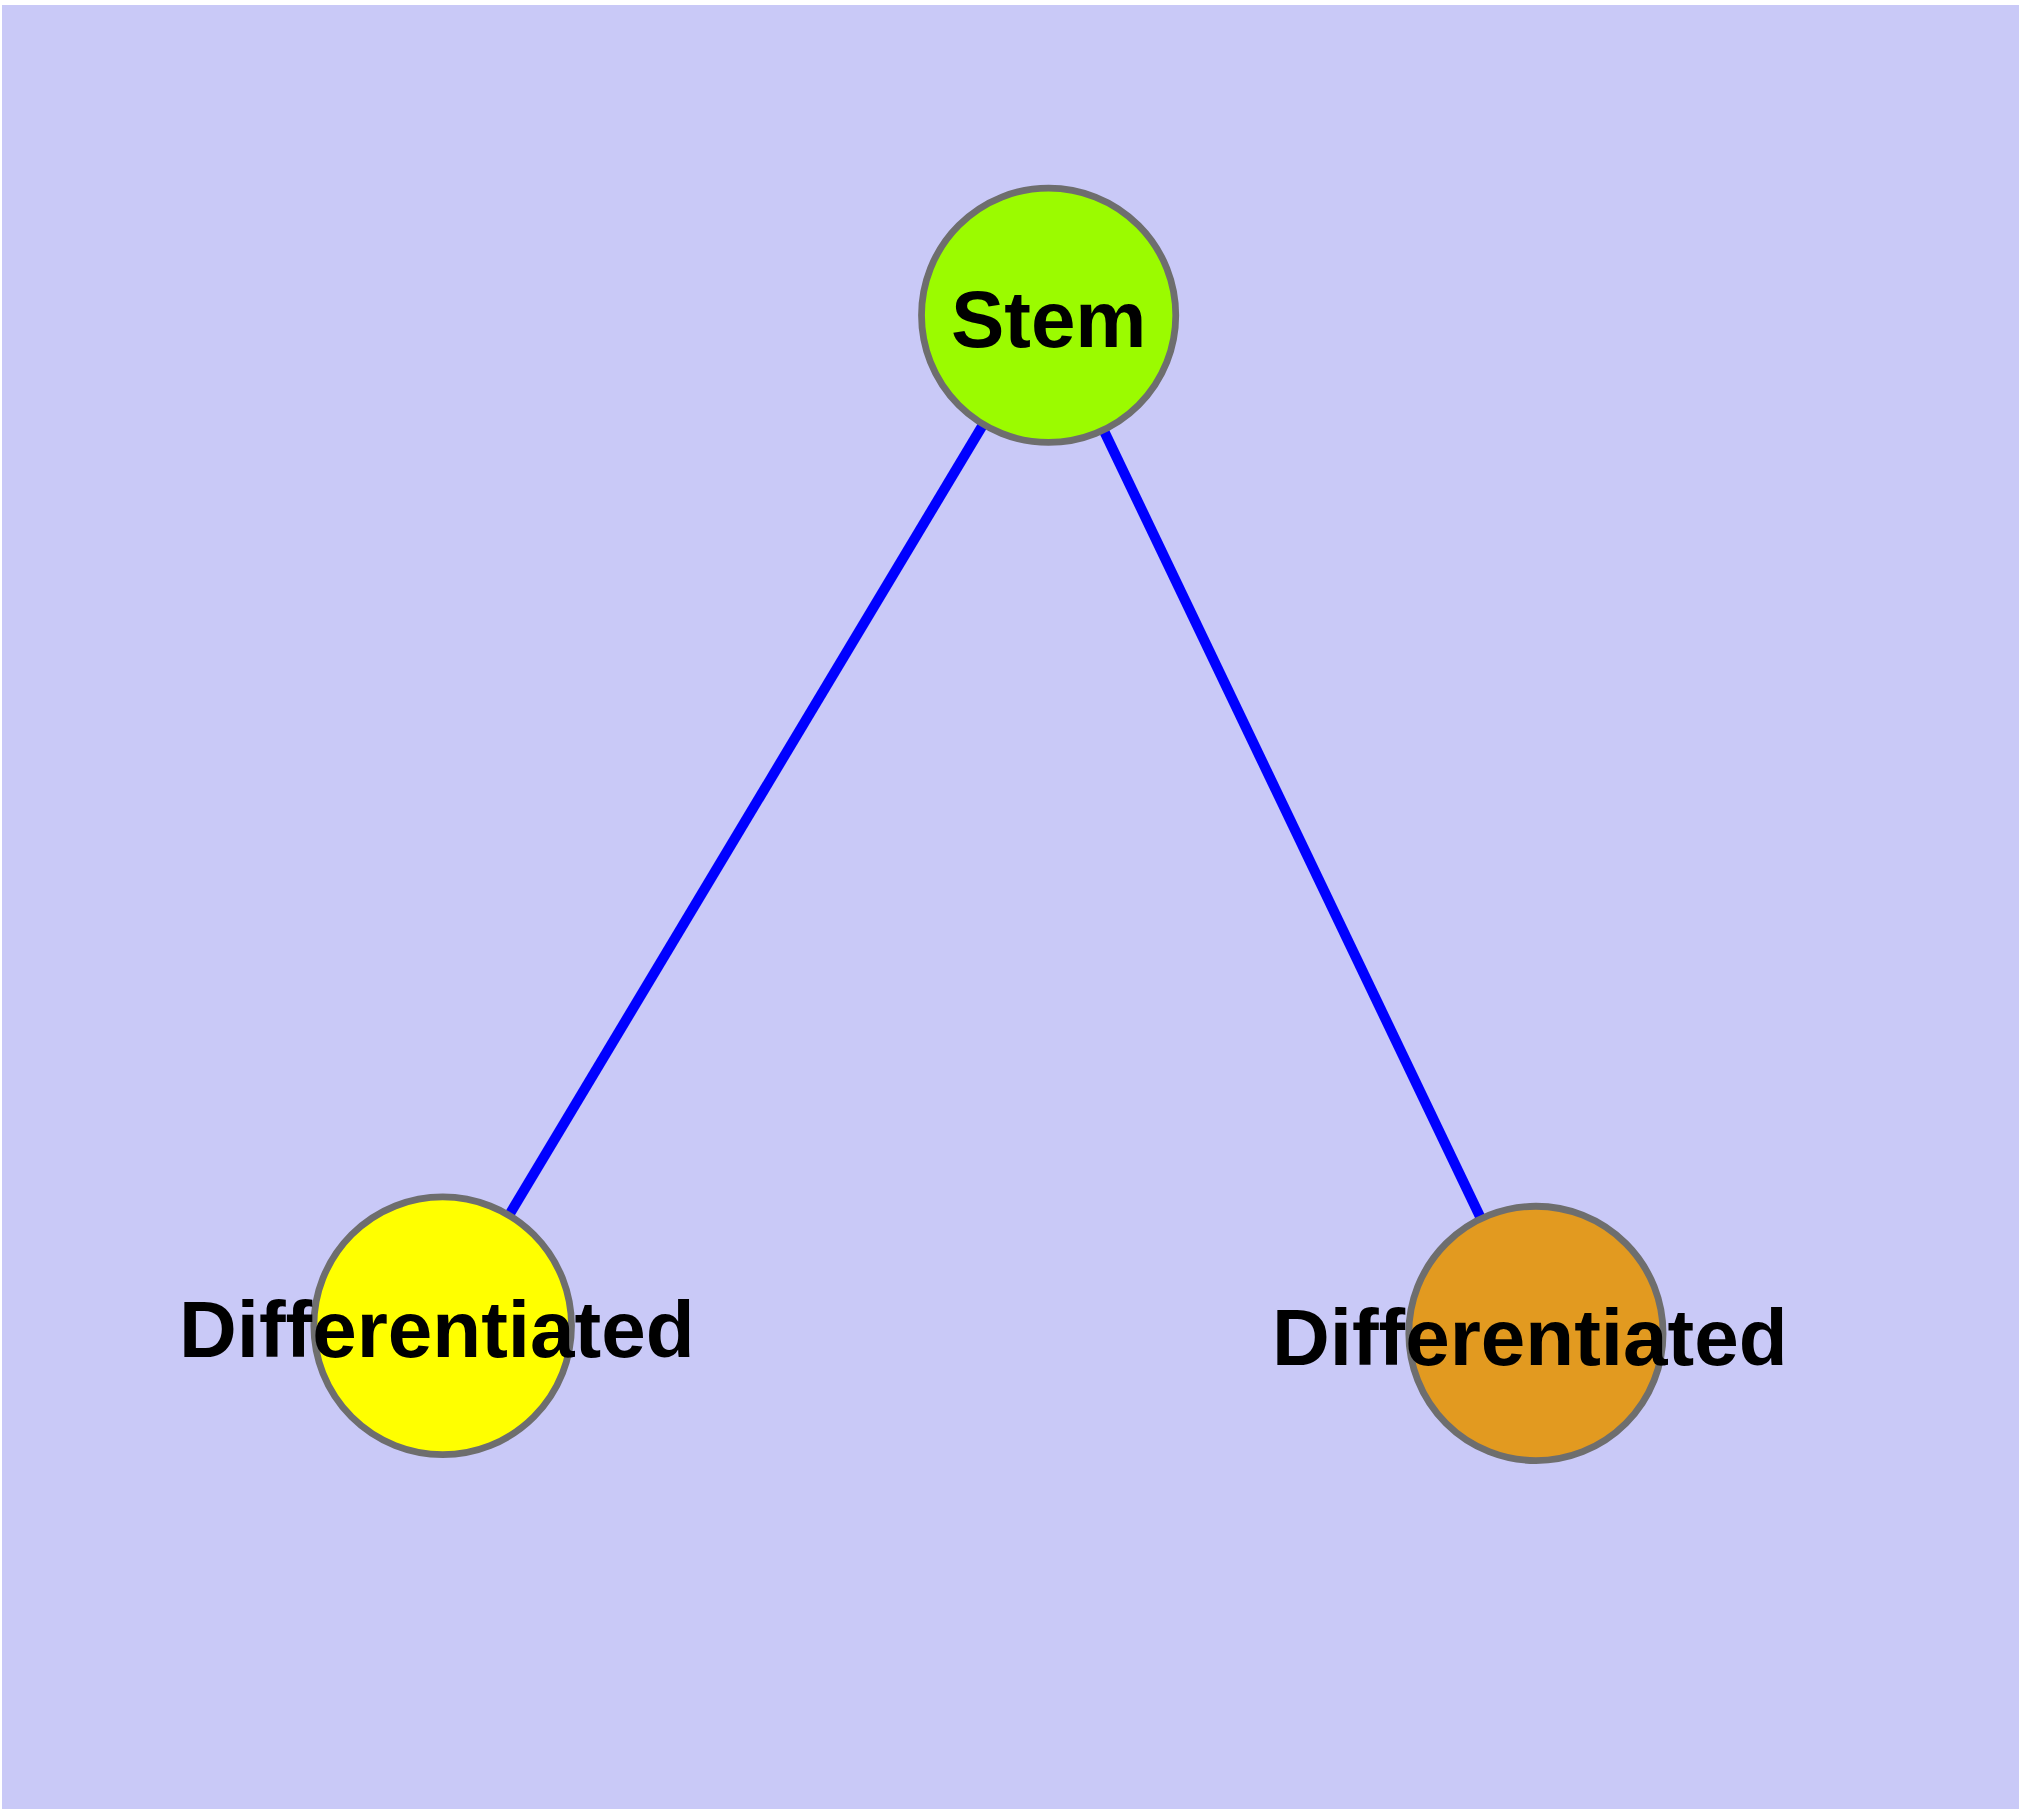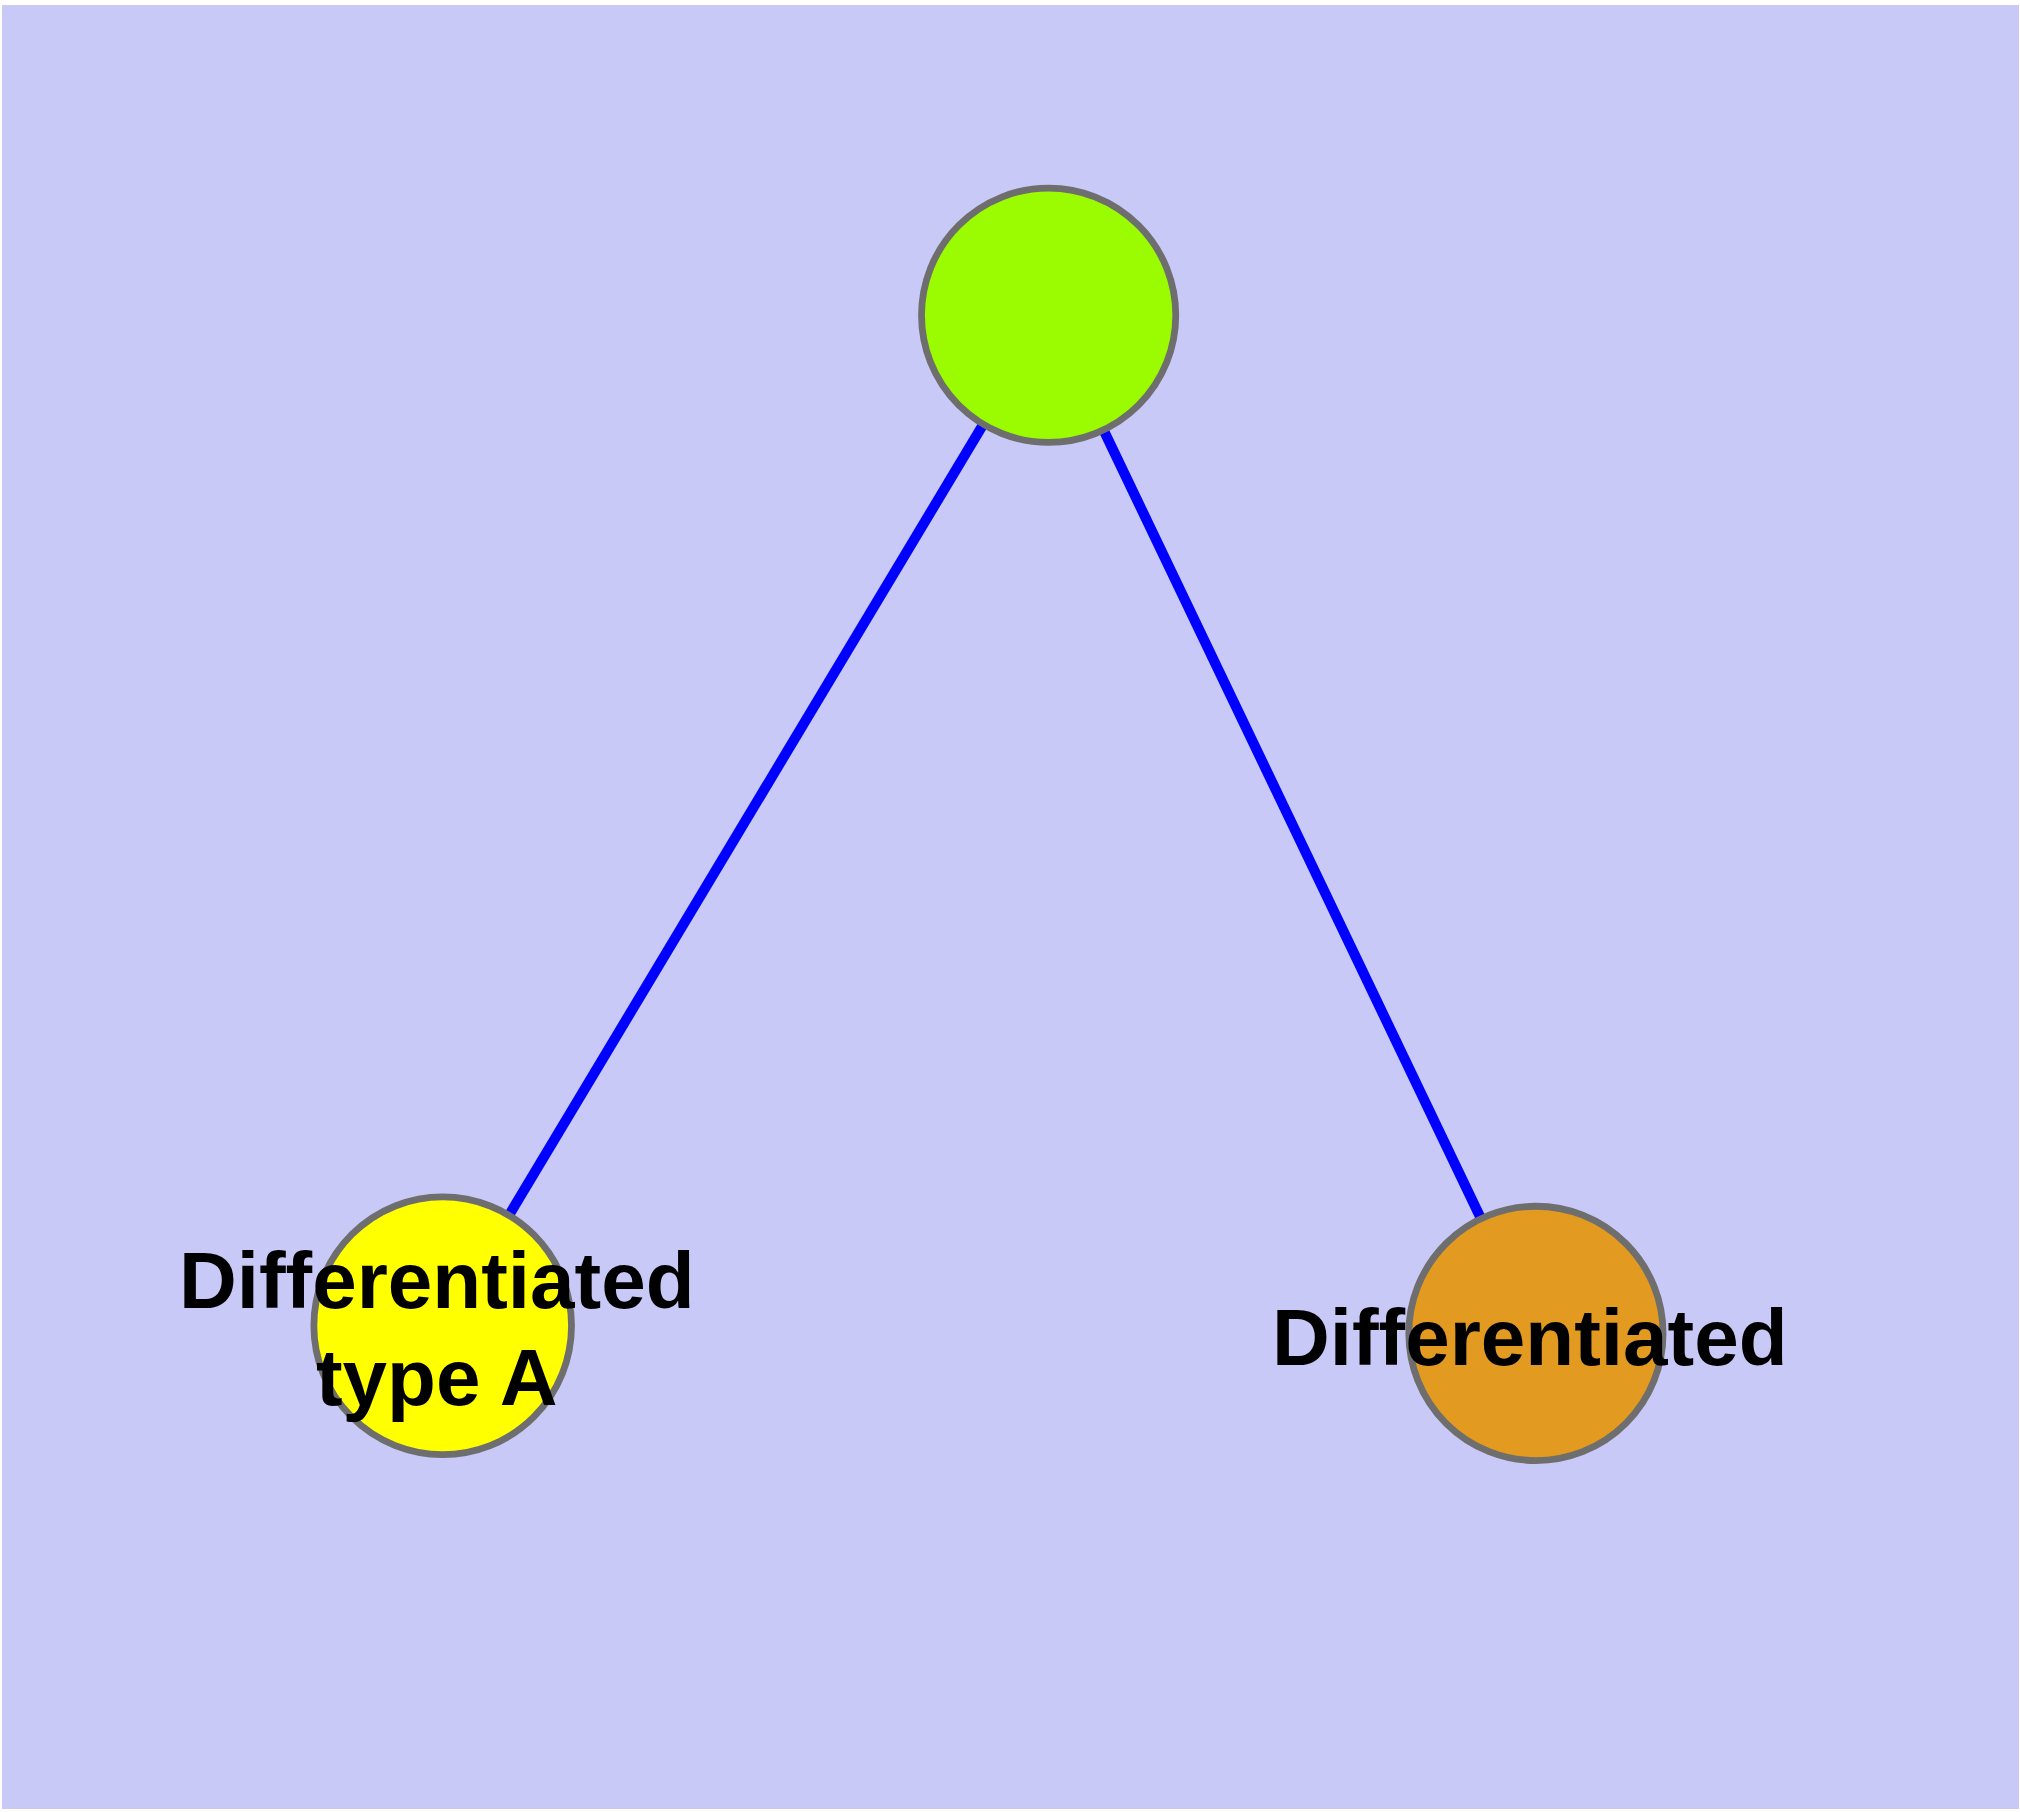--- a/index.html
+++ b/index.html
@@ -54,24 +54,24 @@
     <svg class="graph" viewBox="0 0 2380 2128" preserveAspectRatio="none">
 
       <line x1="1235" y1="366" x2="520" y2="1558" stroke-width="12" stroke="#0000FF"></line>
       <line x1="1235" y1="366" x2="1810" y2="1567" stroke-width="12" stroke="#0000FF"></line>
 
       <circle cx="1235" cy="366" r="150" stroke="#6E6E6E" stroke-width="8" fill="#9BFB00"></circle>
       <circle cx="520" cy="1558" r="152" stroke="#6E6E6E" stroke-width="8" fill="#FFFF00"></circle>
       <circle cx="1810" cy="1567" r="150" stroke="#6E6E6E" stroke-width="8" fill="#E29A20"></circle>
     </svg>
 
+    <div class="node-label" style="left:1047px; top:314px;">Stem</div>
 
     <div class="node-label" style="left:435px; top:1324px;">
       <span>Differentiated</span>
-      <span>type A</span>
     </div>
 
     <div class="node-label" style="left:1528px; top:1332px;">
       <span>Differentiated</span>
     </div>
 
   </div>
 </div>
 
 

